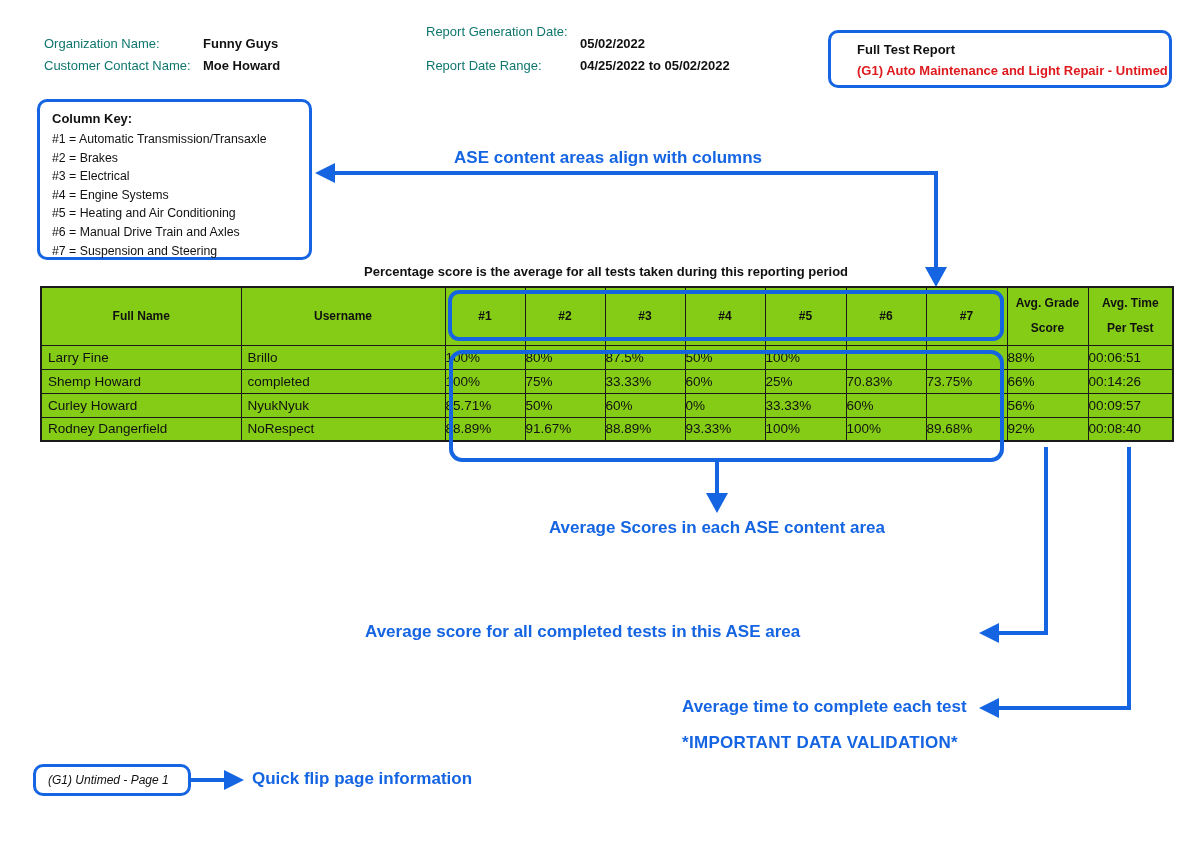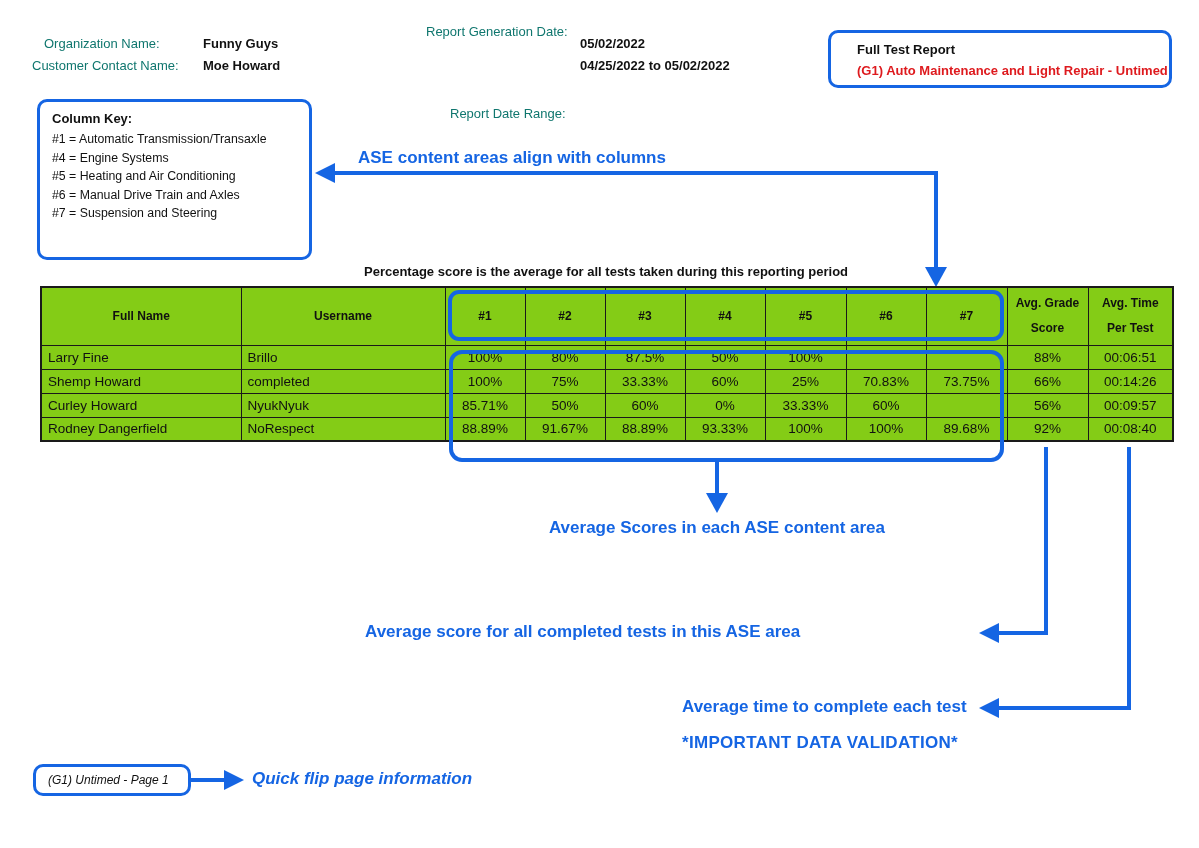--- a/index.html
+++ b/index.html
@@ -33,61 +33,63 @@
   .tri-left  { border-top:10px solid transparent; border-bottom:10px solid transparent; border-right:20px solid var(--blue); }
   .tri-right { border-top:10px solid transparent; border-bottom:10px solid transparent; border-left:20px solid var(--blue); }
   .tri-down  { border-left:11px solid transparent; border-right:11px solid transparent; border-top:20px solid var(--blue); }
 
   #note { left:40px; top:264px; width:1132px; text-align:center; font-size:13px; font-weight:bold; }
 
   #score-table { position:absolute; left:40px; top:286px; width:1132px;
     border-collapse:collapse; table-layout:fixed; border:2px solid #1a1a1a; }
   #score-table th, #score-table td { border:1.5px solid #1a1a1a; background:#84cc16; }
   #score-table th { height:58px; font-size:12px; font-weight:bold; text-align:center; vertical-align:middle; line-height:25px; }
-  #score-table td { height:24px; font-size:13.5px; text-align:center; vertical-align:middle; padding:0; }
+  #score-table td { height:24px; font-size:13.5px; text-align:left; vertical-align:middle; padding:0; }
   #score-table td.left { text-align:left; padding-left:6px; }
 
   .hl { position:absolute; border:4px solid var(--blue); border-radius:11px; background:transparent; pointer-events:none; }
   #hl-header { left:448px; top:290px; width:556px; height:51px; }
   #hl-data   { left:449px; top:350px; width:555px; height:112px; border-radius:13px; }
 
   #page-box { left:33px; top:764px; width:158px; height:32px; padding:0 0 0 12px; }
   #page-box .pg { font-size:12px; font-style:italic; line-height:26px; white-space:nowrap; }
 
   #ann-time-group { position:absolute; left:682px; top:697px; color:var(--blue); font-weight:bold; font-size:17px; }
   #ann-time-group .l2 { margin-top:16px; letter-spacing:0.3px; }
 </style>
 </head>
 <body>
 
 <div class="abs lbl" style="left:44px; top:36px;">Organization Name:</div>
 <div class="abs val" style="left:203px; top:36px;">Funny Guys</div>
-<div class="abs lbl" style="left:32px; top:58px;">Customer Contact Name:</div>
+<div class="abs lbl" style="left:44px; top:58px;">Customer Contact Name:</div>
 <div class="abs val" style="left:203px; top:58px;">Moe Howard</div>
 
 <div class="abs lbl" style="left:426px; top:24px;">Report Generation Date:</div>
 <div class="abs val" style="left:580px; top:36px;">05/02/2022</div>
-<div class="abs lbl" style="left:450px; top:58px;margin-top:48px;">Report Date Range:</div>
+<div class="abs lbl" style="left:426px; top:58px;">Report Date Range:</div>
 <div class="abs val" style="left:580px; top:58px;">04/25/2022 to 05/02/2022</div>
 
 <div class="bluebox" id="report-box">
   <div class="title">Full Test Report</div>
   <div class="subtitle">(G1) Auto Maintenance and Light Repair - Untimed</div>
 </div>
 
 <div class="bluebox" id="column-key">
   <div class="title">Column Key:</div>
   <div class="item">#1 = Automatic Transmission/Transaxle</div>
+  <div class="item">#2 = Brakes</div>
+  <div class="item">#3 = Electrical</div>
   <div class="item">#4 = Engine Systems</div>
   <div class="item">#5 = Heating and Air Conditioning</div>
   <div class="item">#6 = Manual Drive Train and Axles</div>
   <div class="item">#7 = Suspension and Steering</div>
 </div>
 
-<div class="ann" style="left:358px; top:148px; width:500px; text-align:left;">ASE content areas align with columns</div>
+<div class="ann" style="left:358px; top:148px; width:500px; text-align:center;">ASE content areas align with columns</div>
 <div class="line" style="left:334px; top:171px; width:604px; height:4px;"></div>
 <div class="tri tri-left" style="left:315px; top:163px;"></div>
 <div class="line" style="left:934px; top:171px; width:4px; height:97px;"></div>
 <div class="tri tri-down" style="left:925px; top:267px;"></div>
 
 <div class="abs" id="note">Percentage score is the average for all tests taken during this reporting period</div>
 
 <table id="score-table">
   <colgroup>
     <col style="width:200px">
@@ -197,13 +199,13 @@
 <div id="ann-time-group">
   <div>Average time to complete each test</div>
   <div class="l2">*IMPORTANT DATA VALIDATION*</div>
 </div>
 
 <div class="bluebox" id="page-box">
   <div class="pg">(G1) Untimed - Page 1</div>
 </div>
 <div class="line" style="left:191px; top:778px; width:34px; height:4px;"></div>
 <div class="tri tri-right" style="left:224px; top:770px;"></div>
-<div class="ann" style="left:252px; top:769px;font-style:italic;">Quick flip page information</div>
+<div class="ann" style="left:252px; top:769px;">Quick flip page information</div>
 
 </body></html>

